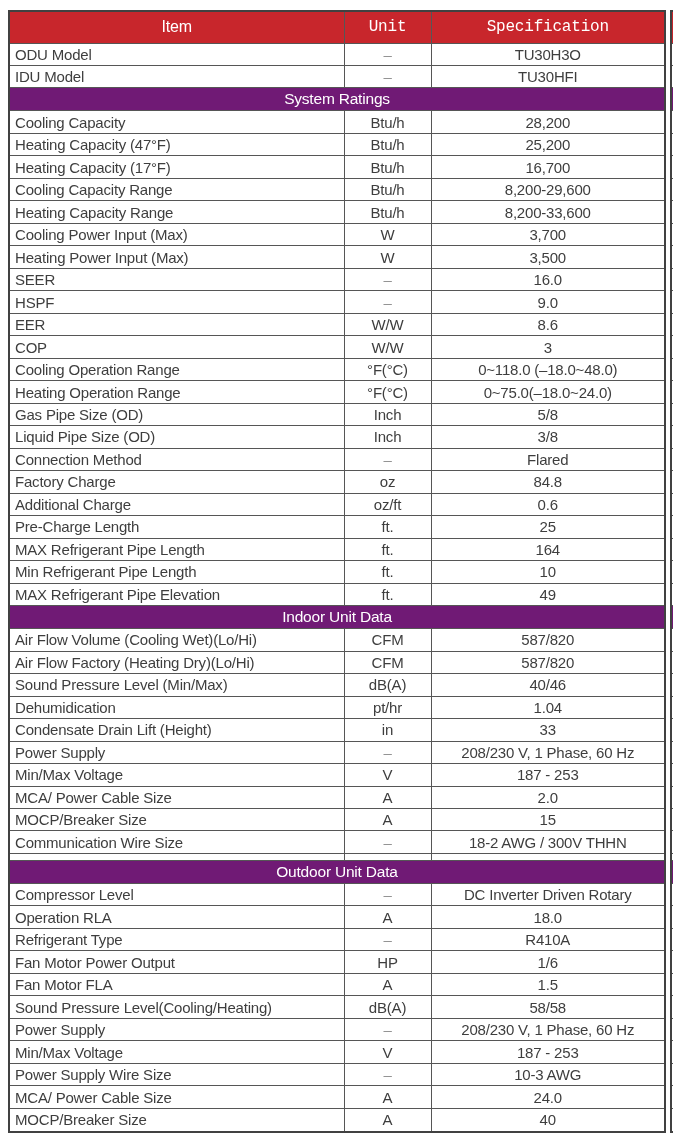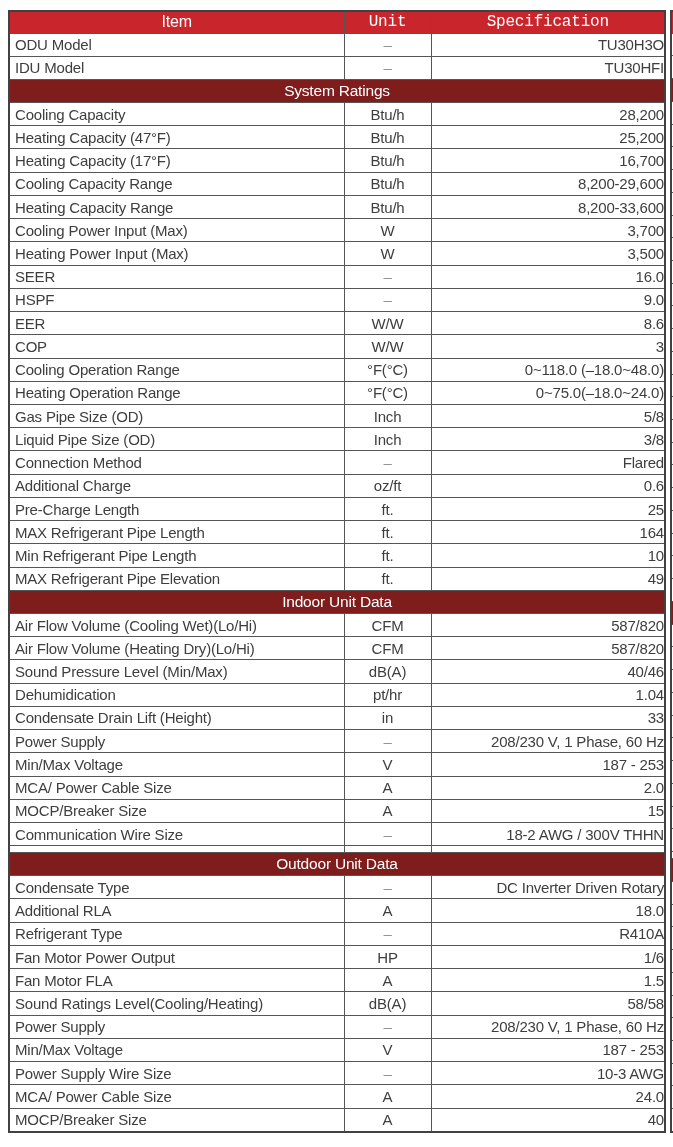--- a/index.html
+++ b/index.html
@@ -14,36 +14,36 @@
     width:656px;height:1123px;
     border-collapse:collapse;table-layout:fixed;
     border:2px solid #414141;
     font-size:15px;color:#3e3e3e;letter-spacing:-0.2px;
   }
   table.spec-table td, table.spec-table th{
     border:1px solid #565656;
     padding:0;vertical-align:middle;
     overflow:hidden;white-space:nowrap;
   }
-  thead tr{height:22px;}
+  thead tr{height:32px;}
   th{
     background:#c8262c;color:#ffffff;font-weight:400;font-size:16px;
     text-align:center;
   }
   th.sep{border-left:2px solid #eeeeee;font-family:Liberation Mono, monospace;}
   tr.section-row{height:23px;}
   tr.section-row td{
-    background:#7f1d1d;color:#ffffff;font-size:15.5px;text-align:center;
+    background:#701a75;color:#ffffff;font-size:15.5px;text-align:center;
     border-left:none;border-right:none;
   }
   tr.spacer-row{height:7px;}
   tr.data-row td.item{text-align:left;padding-left:5px;}
   tr.data-row td.unit{text-align:center;}
   tr.data-row td.unit.dash{color:#949494;}
-  tr.data-row td.spec{text-align:right;}
+  tr.data-row td.spec{text-align:center;}
   
   table.sliver{left:670px;}
 </style>
 </head>
 <body>
 
 <table class="spec-table">
   <colgroup>
     <col style="width:335px">
       <col style="width:87px">
@@ -144,20 +144,25 @@
         <td class="item">Liquid Pipe Size (OD)</td>
         <td class="unit">Inch</td>
         <td class="spec">3/8</td>
       </tr>
       <tr class="data-row">
         <td class="item">Connection Method</td>
         <td class="unit dash">–</td>
         <td class="spec">Flared</td>
       </tr>
       <tr class="data-row">
+        <td class="item">Factory Charge</td>
+        <td class="unit">oz</td>
+        <td class="spec">84.8</td>
+      </tr>
+      <tr class="data-row">
         <td class="item">Additional Charge</td>
         <td class="unit">oz/ft</td>
         <td class="spec">0.6</td>
       </tr>
       <tr class="data-row">
         <td class="item">Pre-Charge Length</td>
         <td class="unit">ft.</td>
         <td class="spec">25</td>
       </tr>
       <tr class="data-row">
@@ -177,21 +182,21 @@
       </tr>
       <tr class="section-row">
         <td colspan="3">Indoor Unit Data</td>
       </tr>
       <tr class="data-row">
         <td class="item">Air Flow Volume (Cooling Wet)(Lo/Hi)</td>
         <td class="unit">CFM</td>
         <td class="spec">587/820</td>
       </tr>
       <tr class="data-row">
-        <td class="item">Air Flow Volume (Heating Dry)(Lo/Hi)</td>
+        <td class="item">Air Flow Factory (Heating Dry)(Lo/Hi)</td>
         <td class="unit">CFM</td>
         <td class="spec">587/820</td>
       </tr>
       <tr class="data-row">
         <td class="item">Sound Pressure Level (Min/Max)</td>
         <td class="unit">dB(A)</td>
         <td class="spec">40/46</td>
       </tr>
       <tr class="data-row">
         <td class="item">Dehumidication</td>
@@ -230,46 +235,46 @@
       </tr>
       <tr class="spacer-row">
         <td></td>
         <td></td>
         <td></td>
       </tr>
       <tr class="section-row">
         <td colspan="3">Outdoor Unit Data</td>
       </tr>
       <tr class="data-row">
-        <td class="item">Condensate Type</td>
+        <td class="item">Compressor Level</td>
         <td class="unit dash">–</td>
         <td class="spec">DC Inverter Driven Rotary</td>
       </tr>
       <tr class="data-row">
-        <td class="item">Additional RLA</td>
+        <td class="item">Operation RLA</td>
         <td class="unit">A</td>
         <td class="spec">18.0</td>
       </tr>
       <tr class="data-row">
         <td class="item">Refrigerant Type</td>
         <td class="unit dash">–</td>
         <td class="spec">R410A</td>
       </tr>
       <tr class="data-row">
         <td class="item">Fan Motor Power Output</td>
         <td class="unit">HP</td>
         <td class="spec">1/6</td>
       </tr>
       <tr class="data-row">
         <td class="item">Fan Motor FLA</td>
         <td class="unit">A</td>
         <td class="spec">1.5</td>
       </tr>
       <tr class="data-row">
-        <td class="item">Sound Ratings Level(Cooling/Heating)</td>
+        <td class="item">Sound Pressure Level(Cooling/Heating)</td>
         <td class="unit">dB(A)</td>
         <td class="spec">58/58</td>
       </tr>
       <tr class="data-row">
         <td class="item">Power Supply</td>
         <td class="unit dash">–</td>
         <td class="spec">208/230 V, 1 Phase, 60 Hz</td>
       </tr>
       <tr class="data-row">
         <td class="item">Min/Max Voltage</td>

